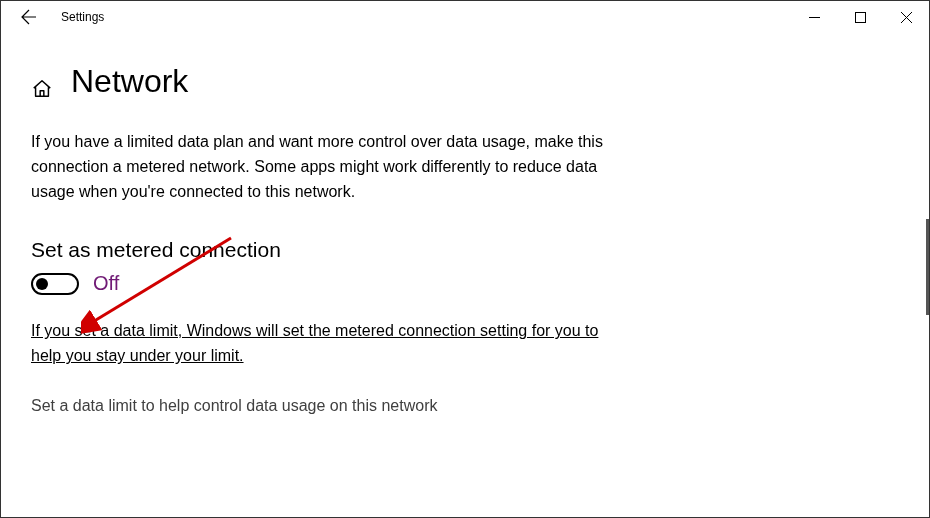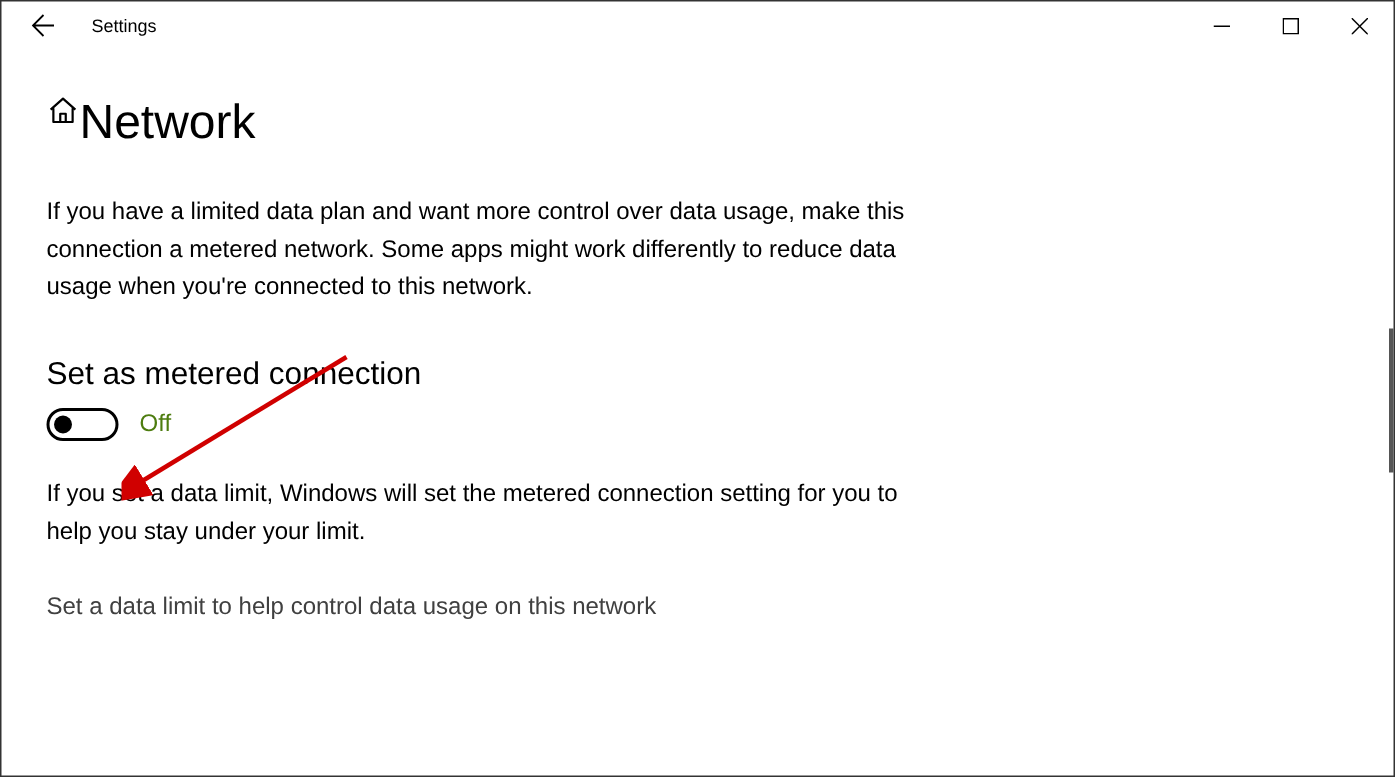--- a/index.html
+++ b/index.html
@@ -47,21 +47,22 @@
       display: flex;
       align-items: center;
       justify-content: center;
       cursor: pointer;
     }
     .content {
       padding: 30px 30px 0 30px;
     }
     .header-row {
       display: flex;
-      align-items: flex-start;
+      align-items: flex-end;
+      gap: 18px;
       margin-bottom: 30px;
     }
     .home-icon {
       width: 22px;
       height: 22px;
       display: flex;
       align-items: center;
       justify-content: center;
     }
     .page-title {
@@ -105,29 +106,30 @@
     .toggle-knob {
       position: absolute;
       width: 12px;
       height: 12px;
       background: #000;
       border-radius: 50%;
       top: 3px;
       left: 3px;
     }
     .toggle-state {
-      font-size: 16px;
-      color: #4d7c0f;
+      font-size: 20px;
+      color: #701a75;
     }
     .desc-text2 {
       font-size: 16px;
       color: #000;
       line-height: 1.55;
       max-width: 600px;
       margin-bottom: 28px;
+      text-decoration: underline;
     }
     .link {
       font-size: 16px;
       color: #404040;
       cursor: pointer;
     }
     .scrollbar-indicator {
       position: absolute;
       right: 0;
       top: 218px;

